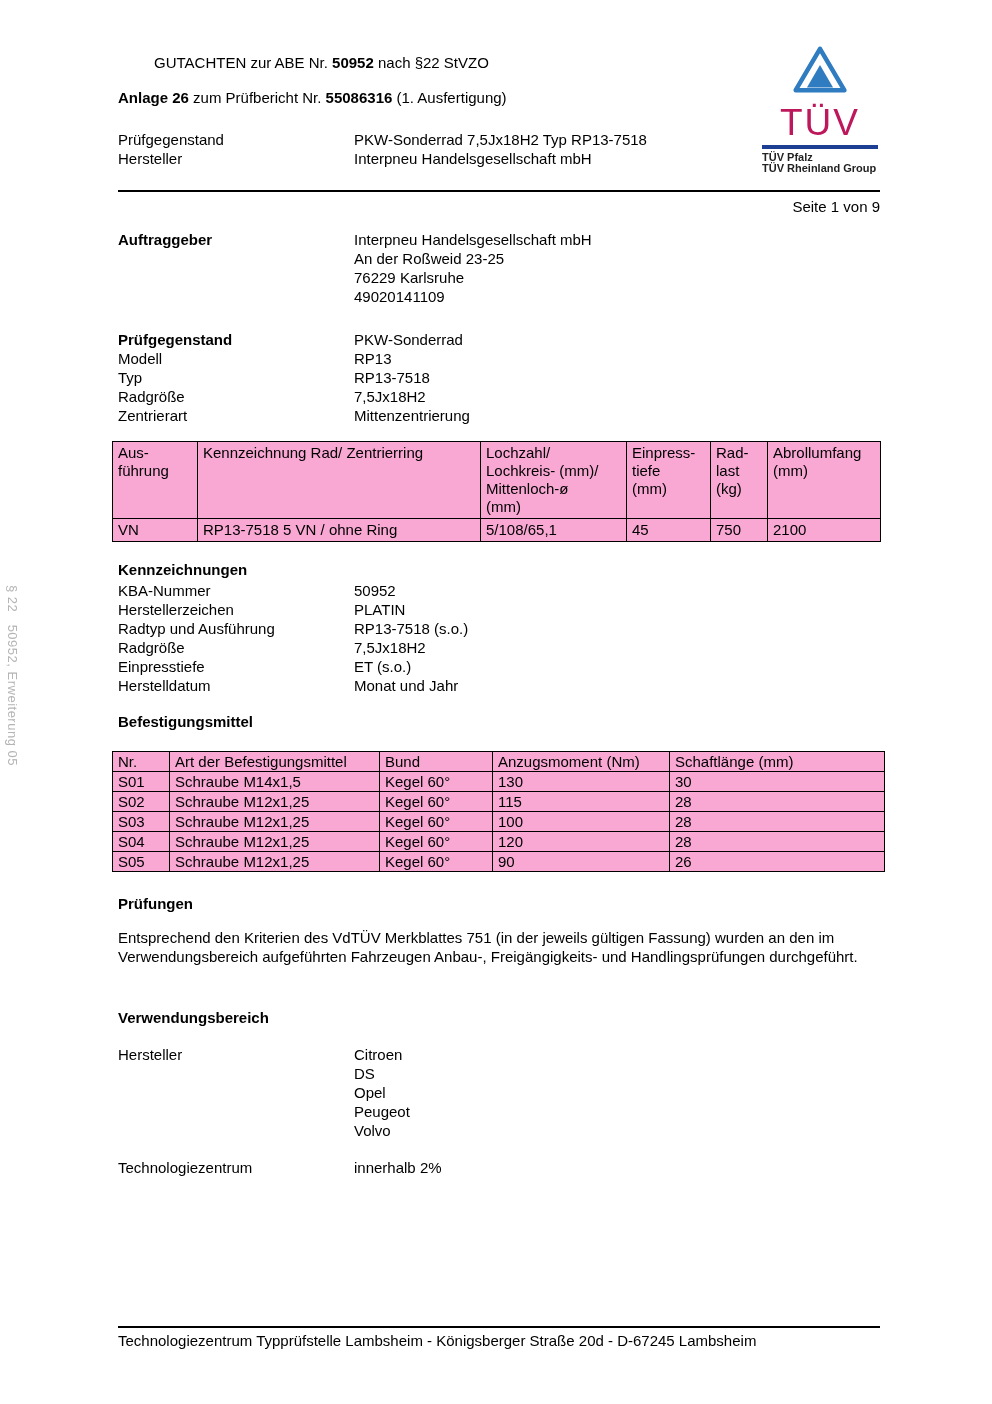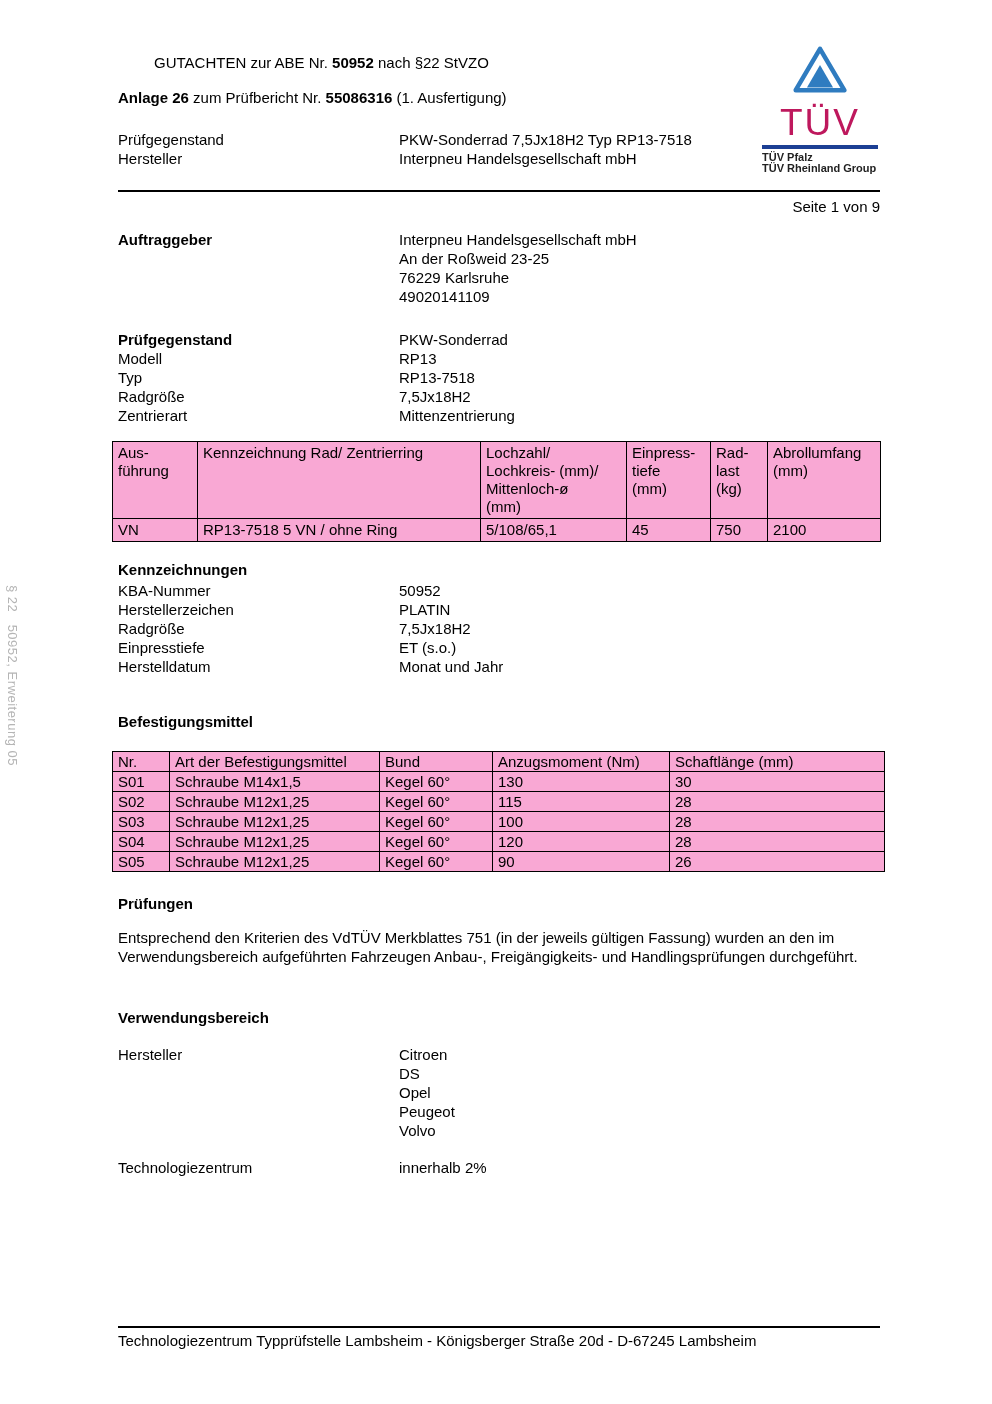--- a/index.html
+++ b/index.html
@@ -16,21 +16,21 @@
   .side-text {
     position:absolute; left:22px; top:585px;
     transform:rotate(90deg); transform-origin:0 0;
     color:#b5b5b5; font-size:13px; letter-spacing:0.5px; white-space:pre;
   }
 
   
   .sec-gutachten { position:absolute; top:53px; left:0;margin-left:36px; }
   .sec-anlage    { position:absolute; top:88px; left:0; }
   .sec-prodrows  { position:absolute; top:130px; left:0; width:620px; }
-  .row { display:flex;gap:45px; }
+  .row { display:flex; }
   .row .lbl { width:236px; flex:none; }
   .row .val { flex:1; }
 
   .logo { position:absolute; top:46px; right:2px; width:116px; text-align:center; }
   .logo .tri { width:54px; height:47px; display:block; margin:0 auto; }
   .logo .wordmark { font-size:37px; line-height:38px; font-weight:normal; letter-spacing:2px; color:#be185d; margin-top:11px; }
   .logo .logo-rule { display:block; margin-top:3px; }
   .logo .captions { text-align:left; margin-top:3px; font-size:11px; line-height:11px; font-weight:bold; color:#222; }
 
   .rule-top { position:absolute; top:190px; left:0; width:762px; border-top:2px solid #000; }
@@ -187,20 +187,24 @@
     <div class="sec-markings">
       <div class="row">
         <span class="lbl">KBA-Nummer</span>
         <span class="val">50952</span>
       </div>
       <div class="row">
         <span class="lbl">Herstellerzeichen</span>
         <span class="val">PLATIN</span>
       </div>
       <div class="row">
+        <span class="lbl">Radtyp und Ausführung</span>
+        <span class="val">RP13-7518 (s.o.)</span>
+      </div>
+      <div class="row">
         <span class="lbl">Radgröße</span>
         <span class="val">7,5Jx18H2</span>
       </div>
       <div class="row">
         <span class="lbl">Einpresstiefe</span>
         <span class="val">ET (s.o.)</span>
       </div>
       <div class="row">
         <span class="lbl">Herstelldatum</span>
         <span class="val">Monat und Jahr</span>

